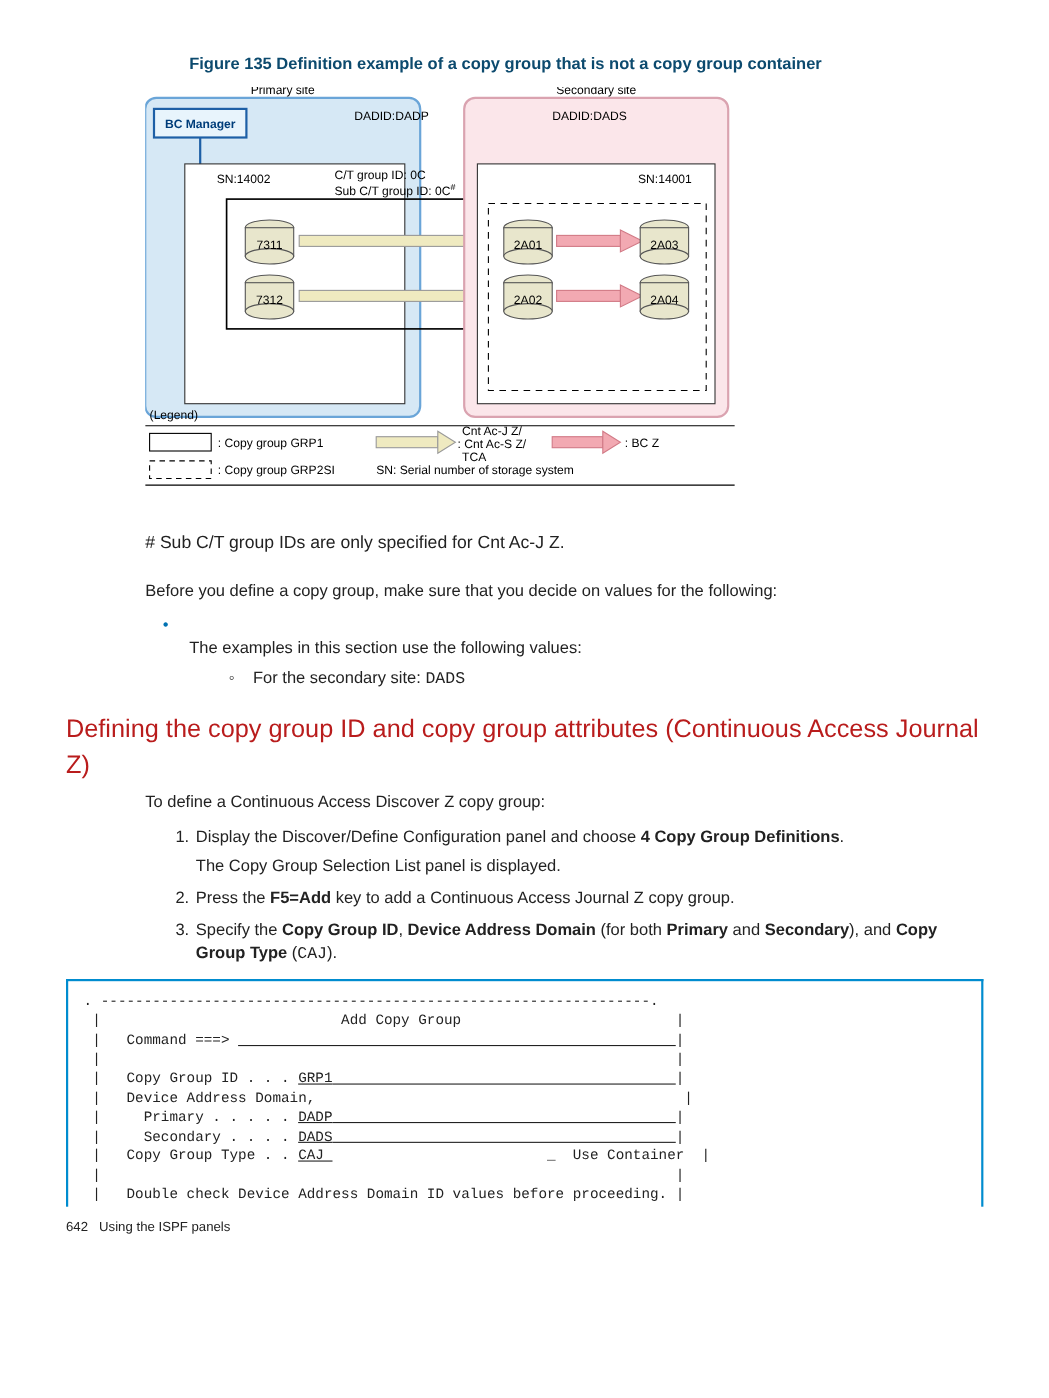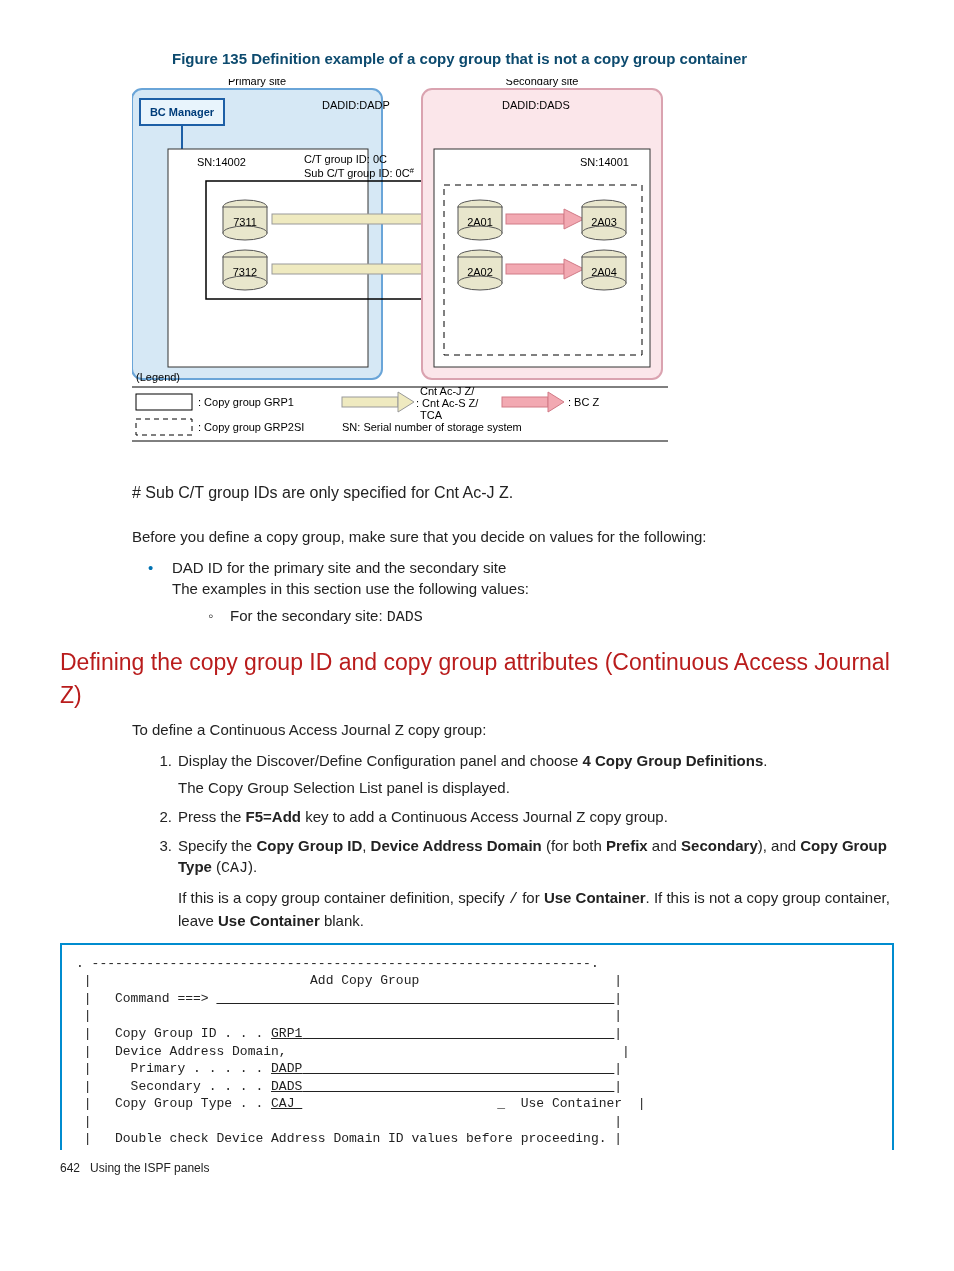--- a/index.html
+++ b/index.html
@@ -165,47 +165,44 @@
   <line x1="0" y1="362" x2="536" y2="362" stroke="#000"></line>
 </svg>
 </div>
 
 <div class="footnote"># Sub C/T group IDs are only specified for Cnt Ac-J Z.</div>
 
 <div class="para">Before you define a copy group, make sure that you decide on values for the following:</div>
 
 <ul class="bulleted">
   <li>
-    <span>DAD ID for the primary site and the secondary site</span><br>
+    <br>
     <span>The examples in this section use the following values:</span>
     <ul class="sub">
       <li>
         <span>For the secondary site: </span><span class="mono">DADS</span>
       </li>
     </ul>
   </li>
 </ul>
 
 <h2 class="section">Defining the copy group ID and copy group attributes (Continuous Access Journal Z)</h2>
 
-<div class="para">To define a Continuous Access Journal Z copy group:</div>
+<div class="para">To define a Continuous Access Discover Z copy group:</div>
 
 <ol class="steps">
   <li>
     <span>Display the Discover/Define Configuration panel and choose </span><span class="bold">4 Copy Group Definitions</span><span>.</span>
     <div style="margin-top:6px">The Copy Group Selection List panel is displayed.</div>
   </li>
   <li>
     <span>Press the </span><span class="bold">F5=Add</span><span> key to add a Continuous Access Journal Z copy group.</span>
   </li>
   <li>
-    <span>Specify the </span><span class="bold">Copy Group ID</span><span>, </span><span class="bold">Device Address Domain</span><span> (for both </span><span class="bold">Prefix</span><span> and </span><span class="bold">Secondary</span><span>), and </span><span class="bold">Copy Group Type</span><span> (</span><span class="mono">CAJ</span><span>).</span>
-    <div style="margin-top:8px">
-      <span>If this is a copy group container definition, specify </span><span class="mono">/</span><span> for </span><span class="bold">Use Container</span><span>. If this is not a copy group container, leave </span><span class="bold">Use Container</span><span> blank.</span>
-    </div>
+    <span>Specify the </span><span class="bold">Copy Group ID</span><span>, </span><span class="bold">Device Address Domain</span><span> (for both </span><span class="bold">Primary</span><span> and </span><span class="bold">Secondary</span><span>), and </span><span class="bold">Copy Group Type</span><span> (</span><span class="mono">CAJ</span><span>).</span>
   </li>
 </ol>
 
 <div class="terminal-wrap"><span>. ----------------------------------------------------------------.</span>
  |<span>                            Add Copy Group                         </span>|
  |<span>   Command ===&gt; </span><u>                                                   </u>|
  |<span>                                                                   </span>|
  |<span>   Copy Group ID . . . </span><u><span>GRP1</span>                                        </u>|
  |<span>   Device Address Domain,                                           </span>|
  |<span>     Primary . . . . . </span><u><span>DADP</span>                                        </u>|

